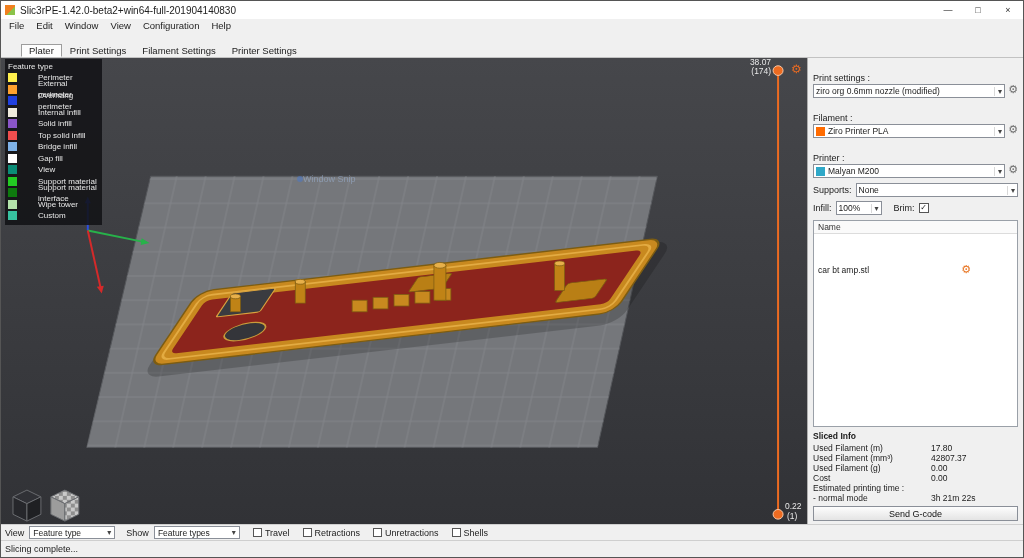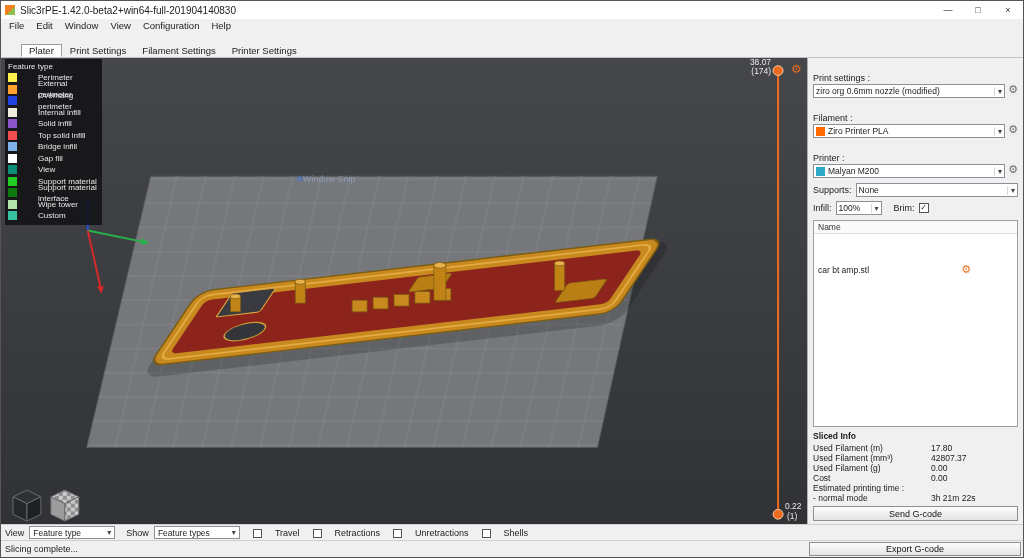--- a/index.html
+++ b/index.html
@@ -64,21 +64,21 @@
   .sliced-row{display:flex;height:10px;align-items:center;}
   .sliced-row .lbl{width:118px;}
   .btn{height:15px;flex:0 0 15px;background:linear-gradient(#fdfdfd,#e4e4e4);border:1px solid #8a8f98;
     display:flex;align-items:center;justify-content:center;font-size:9px;margin-top:3px;color:#111;}
   
   .toolbar{height:16px;flex:0 0 16px;background:#f0f0f0;border-top:1px solid #cfcfcf;display:flex;
     align-items:center;gap:5px;font-size:9px;color:#222;padding-left:4px;}
   .toolbar .sel{width:86px;height:13px;background:#fff;border:1px solid #8a8f98;display:flex;
     align-items:center;padding:0 3px;font-size:8.5px;}
   .toolbar .sel .arrow{margin-left:auto;font-size:8px;color:#444;}
-  .tb-check{display:flex;align-items:flex-end;gap:13px;margin-left:8px;}
+  .tb-check{display:flex;align-items:flex-start;gap:3px;margin-left:8px;}
   .tb-check .cb{width:9px;height:9px;}
   .toolbar-spacer{flex:1;}
   .toolbar-right{width:214px;flex:0 0 214px;height:100%;background:#f0f0f0;}
   
   .statusbar{height:17px;flex:0 0 17px;background:#f0f0f0;border-top:1px solid #cfcfcf;display:flex;
     align-items:center;font-size:9px;color:#222;padding-left:4px;position:relative;}
   .export-btn{position:absolute;right:2px;top:1px;width:212px;height:14px;margin-top:0;}
 </style>
 </head>
 <body>
@@ -381,16 +381,15 @@
     <span class="tb-check">
         <span class="cb"></span>
         <span>Shells</span>
       </span>
     <span class="toolbar-spacer"></span>
     <span class="toolbar-right"></span>
   </div>
 
   <div class="statusbar">
     <span>Slicing complete...</span>
-    <div class="btn export-btn">Export G-code</div>
   </div>
 
 </div>
 
 </body></html>

